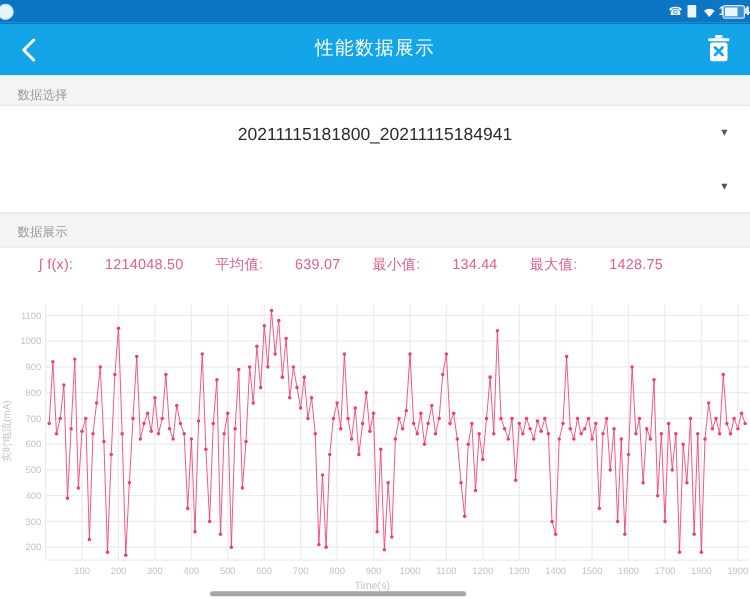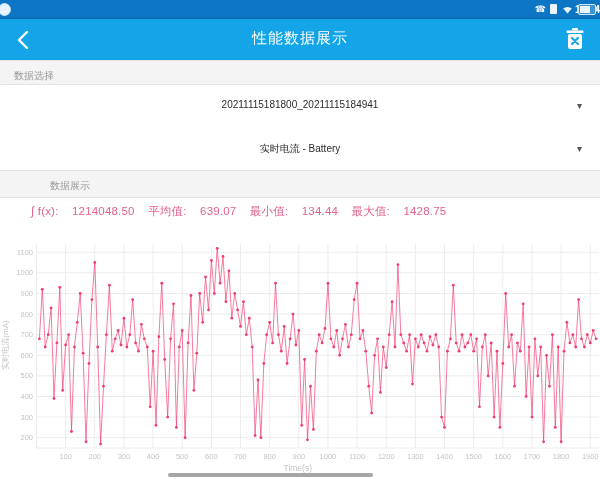--- a/index.html
+++ b/index.html
@@ -25,32 +25,32 @@
           border-top:1px solid #0a67ab;box-sizing:border-box;}
   .back-btn{position:absolute;left:12px;top:9px;width:24px;height:24px;}
   .page-title{position:absolute;left:0;right:0;top:10px;text-align:center;color:#fff;
               font-size:15px;font-weight:normal;letter-spacing:1px;}
   .trash-btn{position:absolute;right:14px;top:8px;width:22px;height:24px;}
 
   
   .strip{position:absolute;left:0;width:600px;background:#f4f4f4;border-bottom:1px solid #e4e4e4;box-sizing:border-box;}
   .strip-label{font-size:10px;color:#9a9a9a;padding:8px 0 0 14px;}
   #strip1{top:60px;height:25px;border-top:1px solid #e4e4e4;}
-  #strip2{top:170px;height:28px;border-top:1px solid #e0e0e0;padding-left:36px;}
+  #strip2{top:170px;height:28px;border-top:1px solid #e0e0e0;}
 
   
   .drow{position:absolute;left:0;width:600px;height:43px;background:#fff;}
   #drow1{top:85px;border-bottom:1px solid #eeeeee;}
   #drow2{top:128px;}
-  .drow .val{position:absolute;left:0;right:0;top:14px;text-align:center;font-size:10px;color:#2b2b2b;}
+  .drow .val{position:absolute;left:0;right:0;top:14px;text-align:center;font-size:14px;color:#2b2b2b;}
   .caret{position:absolute;right:18px;top:15px;font-size:10px;color:#555;}
 
   
   .stats{position:absolute;left:16px;top:204px;font-size:11.5px;color:#e2608c;letter-spacing:.2px;white-space:nowrap;}
-  .stats b{font-weight:normal;margin-left:10px;}
+  .stats b{font-weight:normal;margin-left:22px;}
   .stats b:first-child{margin-left:15px;}
 
   
   #chart-svg{position:absolute;left:0;top:228px;}
 
   
   .gesture-bar{position:absolute;left:168px;bottom:2px;width:205px;height:4px;border-radius:2px;background:#a6a6a6;}
 </style>
 </head>
 <body>
@@ -90,21 +90,20 @@
   <div class="strip" id="strip1">
     <div class="strip-label">数据选择</div>
   </div>
 
   <div class="drow" id="drow1">
     <div class="val">20211115181800_20211115184941</div>
     <div class="caret">▾</div>
   </div>
 
   <div class="drow" id="drow2">
-    <div class="val">实时电流 - Battery</div>
     <div class="caret">▾</div>
   </div>
 
   <div class="strip" id="strip2">
     <div class="strip-label">数据展示</div>
   </div>
 
   <div class="stats">
     <b>∫ f(x):</b>
     <b>1214048.50</b>

